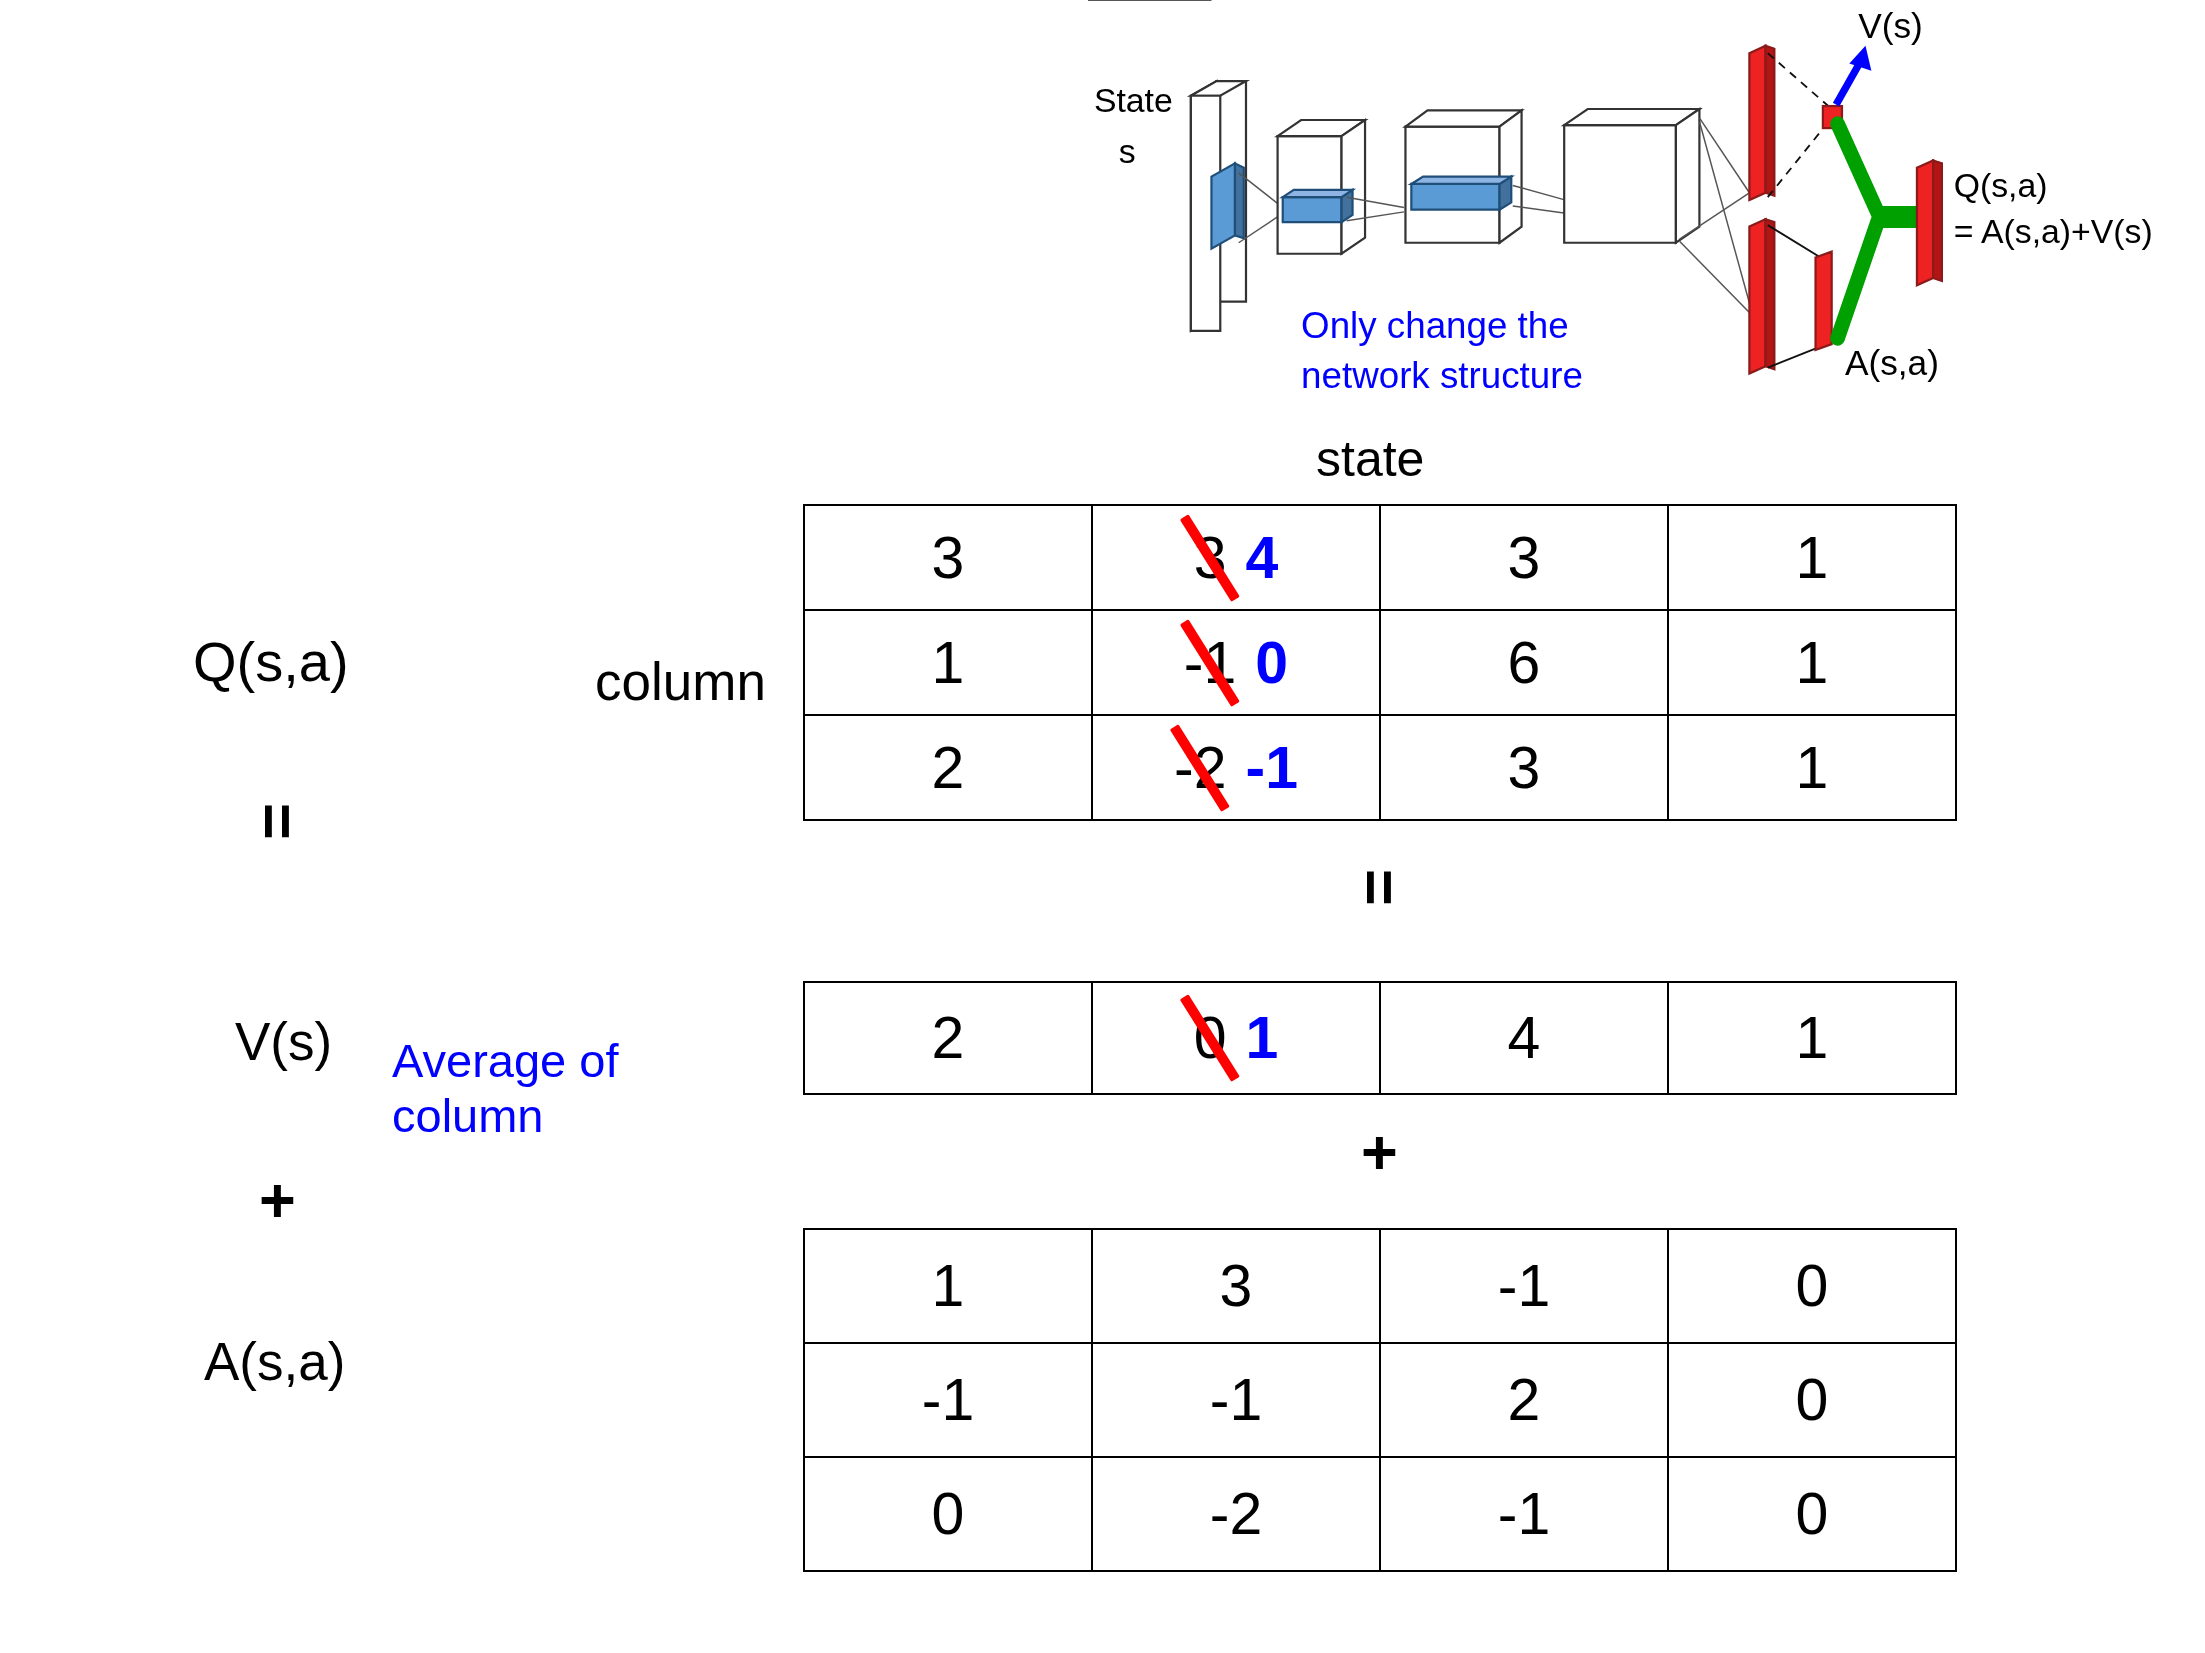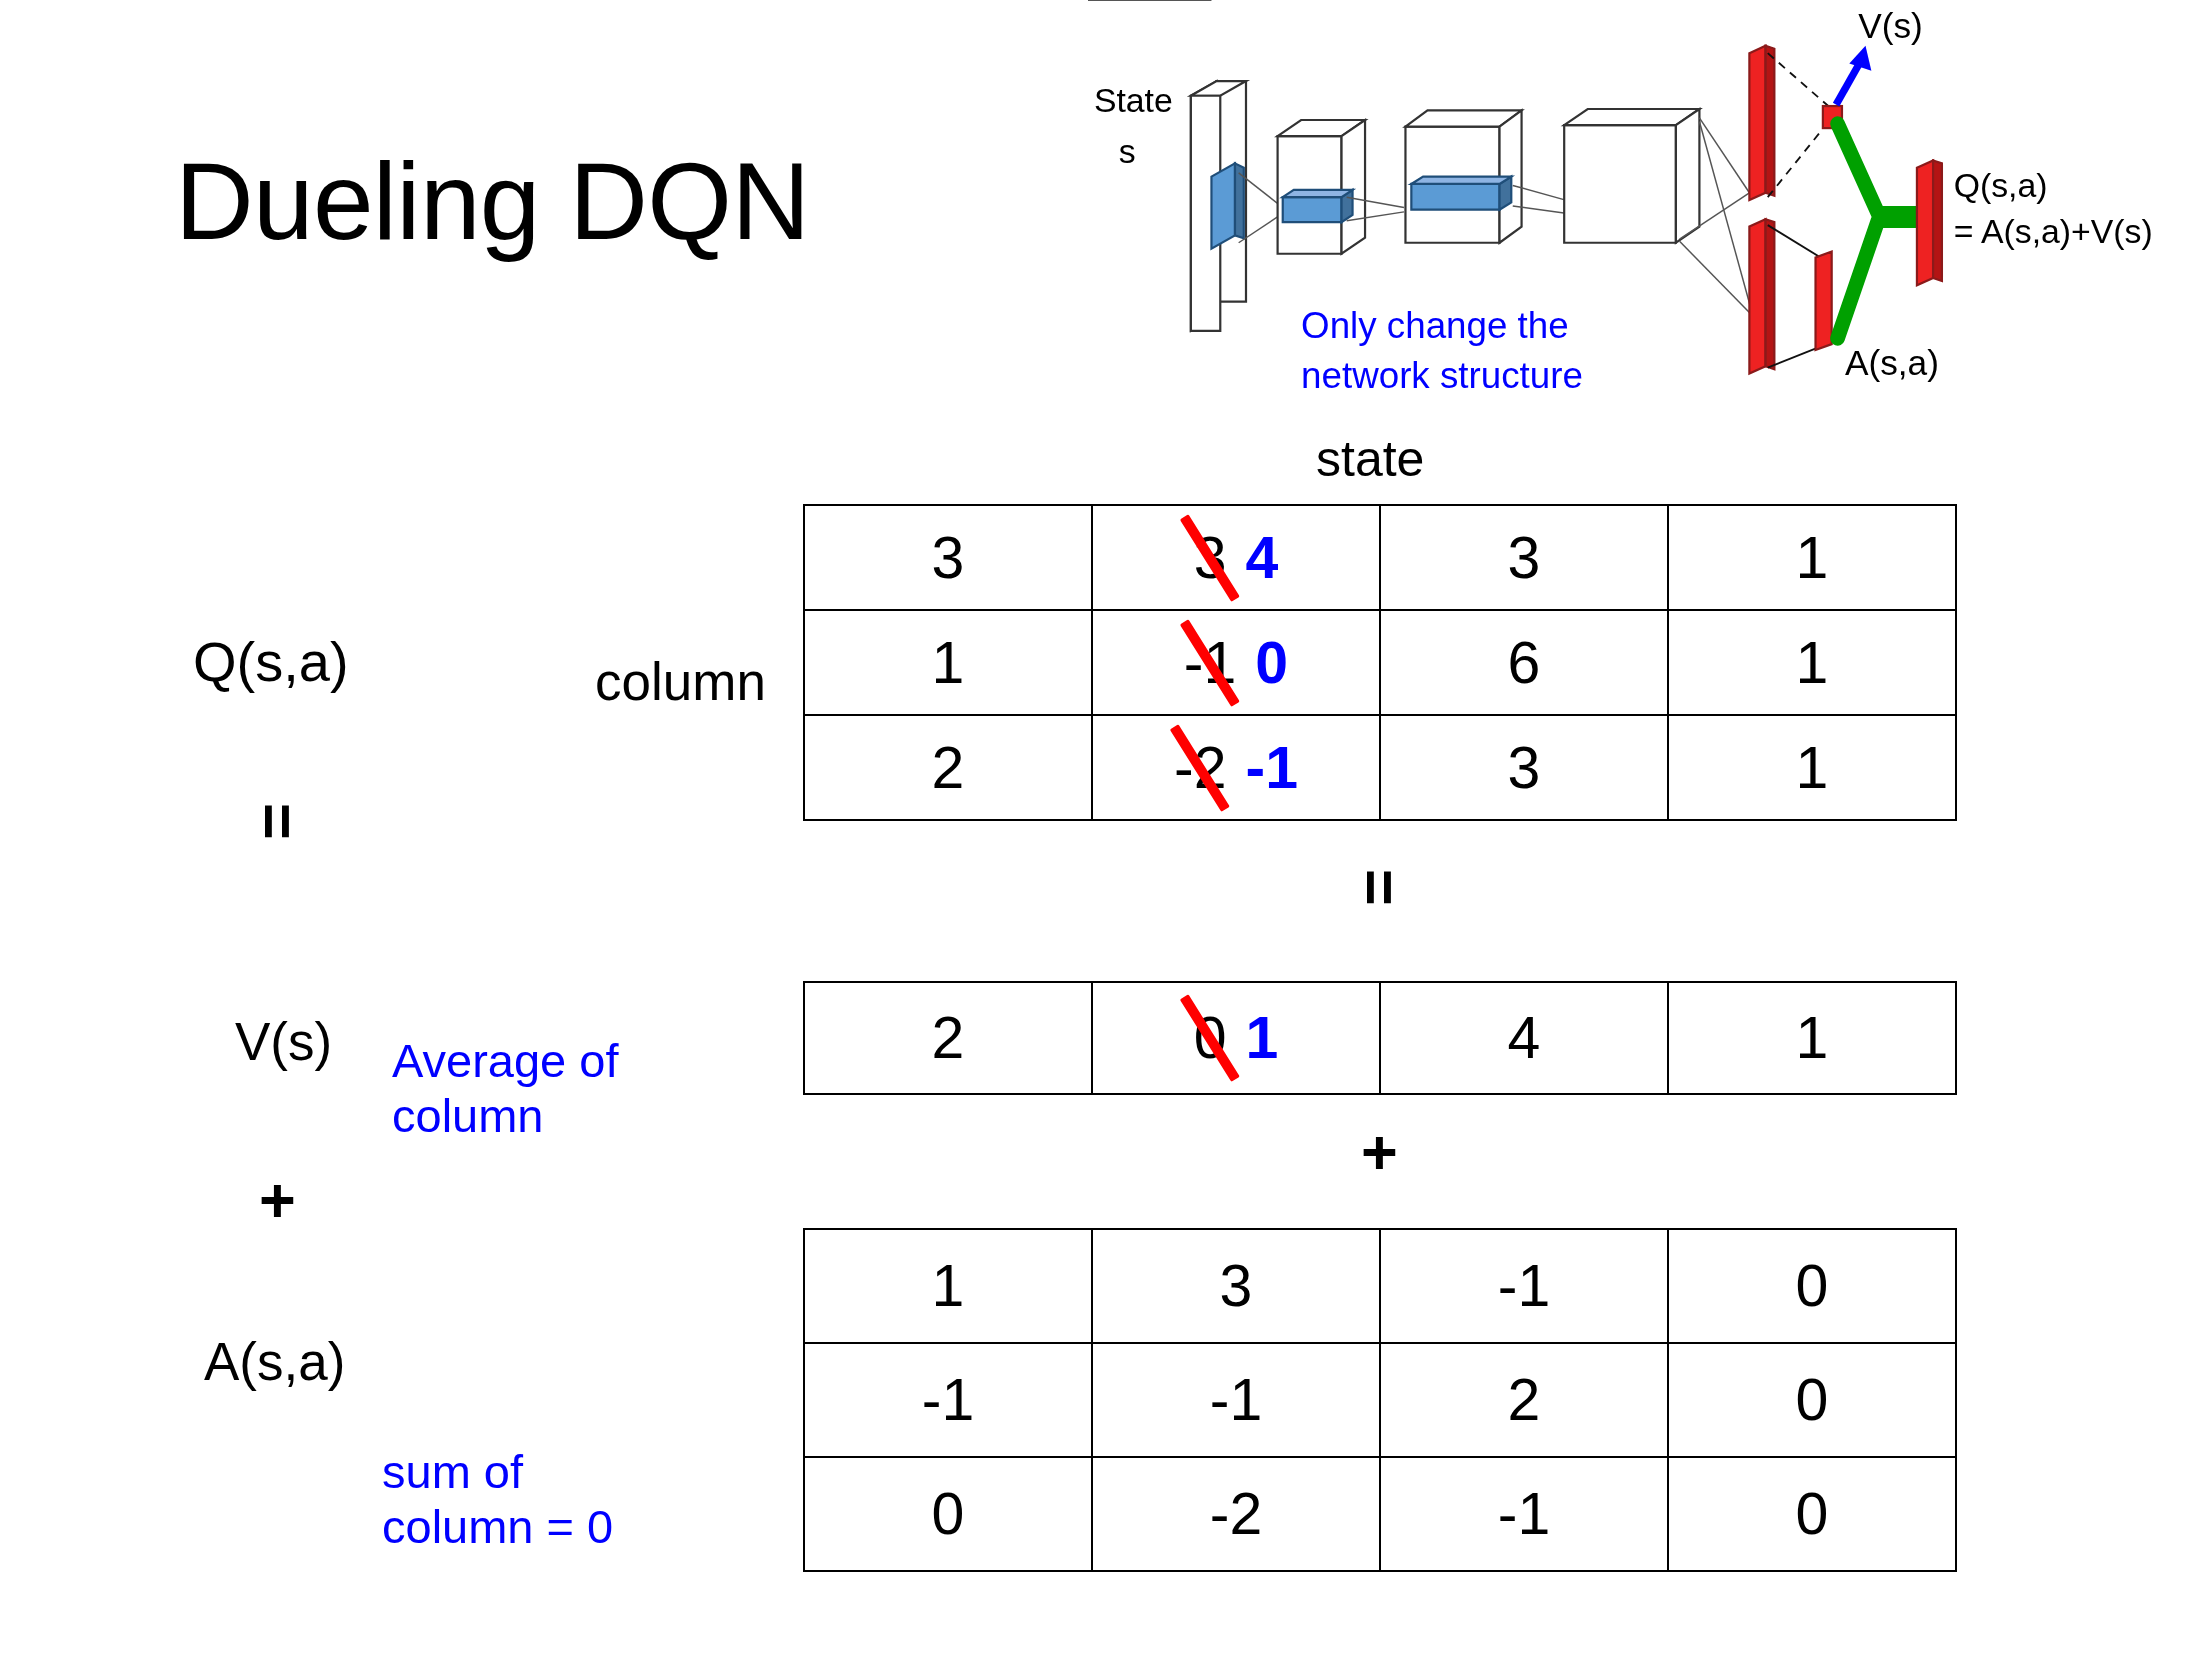--- a/index.html
+++ b/index.html
@@ -143,21 +143,20 @@
     color: #0000ff;
     font-weight: 700;
     display: inline-block;
   }
 </style>
 </head>
 <body>
 
 <div id="slide">
 
-  <div class="slide-title">Dueling DQN</div>
 
   <div class="net-diagram">
     <svg width="1117" height="412" viewBox="0 0 1520 560" xmlns="http://www.w3.org/2000/svg">
 
       <g stroke="#333" stroke-width="3" fill="#ffffff">
         <polygon points="140,130 175,110 175,430 140,450"></polygon>
         <polygon points="175,110 215,110 215,410 175,410"></polygon>
         <polygon points="140,130 175,110 215,110 180,130"></polygon>
         <polygon points="140,130 180,130 180,450 140,450"></polygon>
       </g>
@@ -272,22 +271,20 @@
 
   <div class="lbl lbl-state-hdr">state</div>
 
   <div class="lbl lbl-q">Q(s,a)</div>
   <div class="lbl lbl-action">column</div>
   <div class="lbl lbl-v">V(s)</div>
   <div class="lbl lbl-a">A(s,a)</div>
 
   <div class="blue-note note-avg">Average of
 column</div>
-  <div class="blue-note note-sum">sum of
-column = 0</div>
 
   <div class="op op-eq-left"><span class="op-eq">=</span></div>
   <div class="op op-plus op-plus-left">+</div>
 
   <div class="op op-eq-mid"><span class="op-eq">=</span></div>
   <div class="op op-plus op-plus-mid">+</div>
 
   <table class="grid" id="table-q">
     <tbody>
       <tr>

